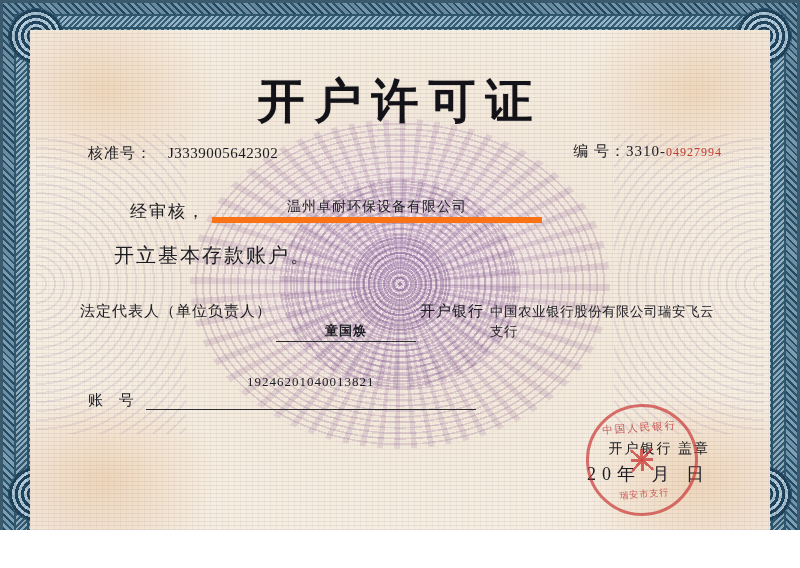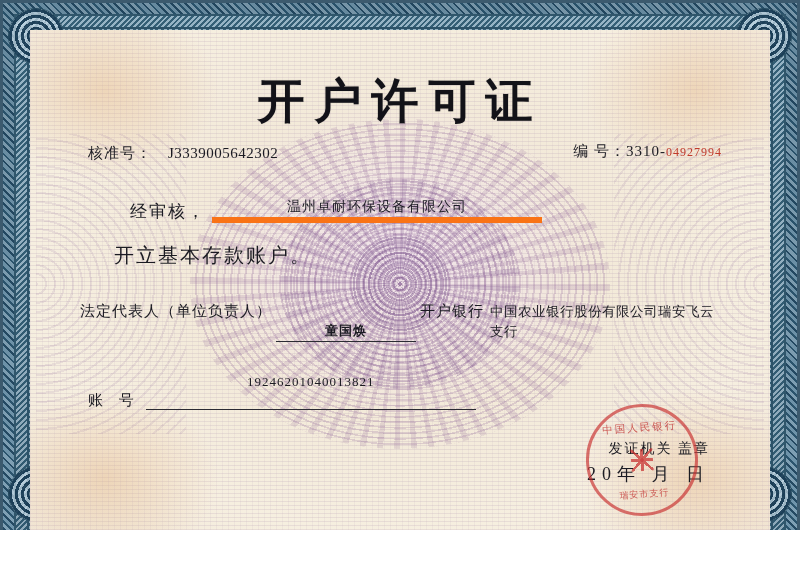--- a/index.html
+++ b/index.html
@@ -400,21 +400,21 @@
       <span class="fill-legal">童国焕</span>
       <span class="bank-label">开户银行</span>
       <span class="fill-bank">中国农业银行股份有限公司瑞安飞云支行</span>
     </div>
 
     <div class="row-account">
       <span class="acct-label">账 号</span>
       <span class="fill-acct">19246201040013821</span>
     </div>
 
-    <div class="issuer">发证机关 盖章</div>
+    <div class="issuer">开户银行 盖章</div>
     <div class="issue-date">20年 月 日</div>
 
     <div class="seal">
       <div class="seal-text">
         <div class="seal-top">中国人民银行</div>
         <div class="seal-bottom">瑞安市支行</div>
       </div>
     </div>
 
   </div>

